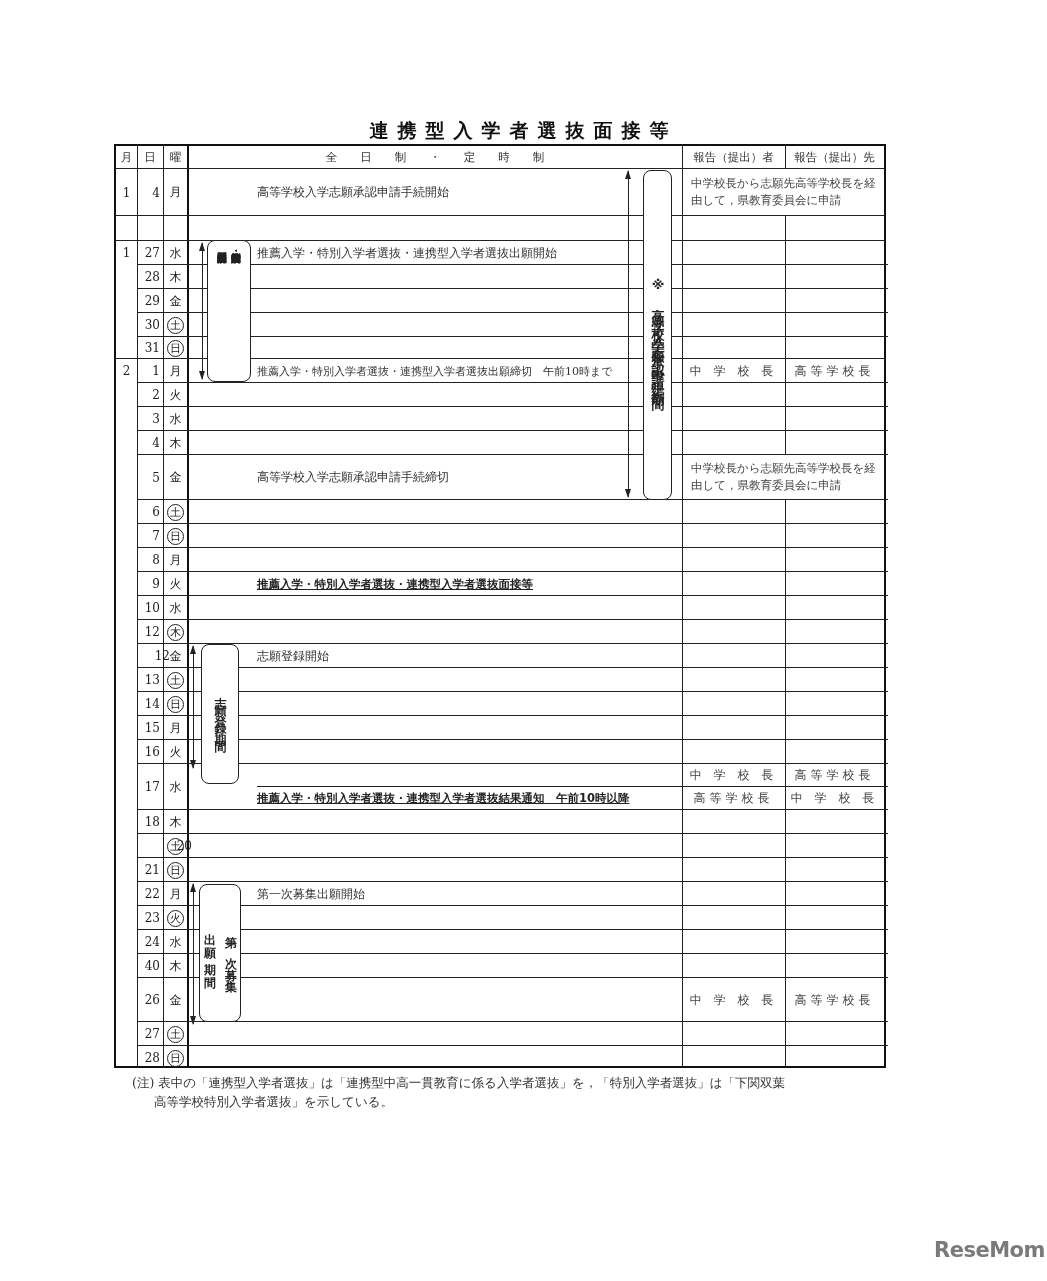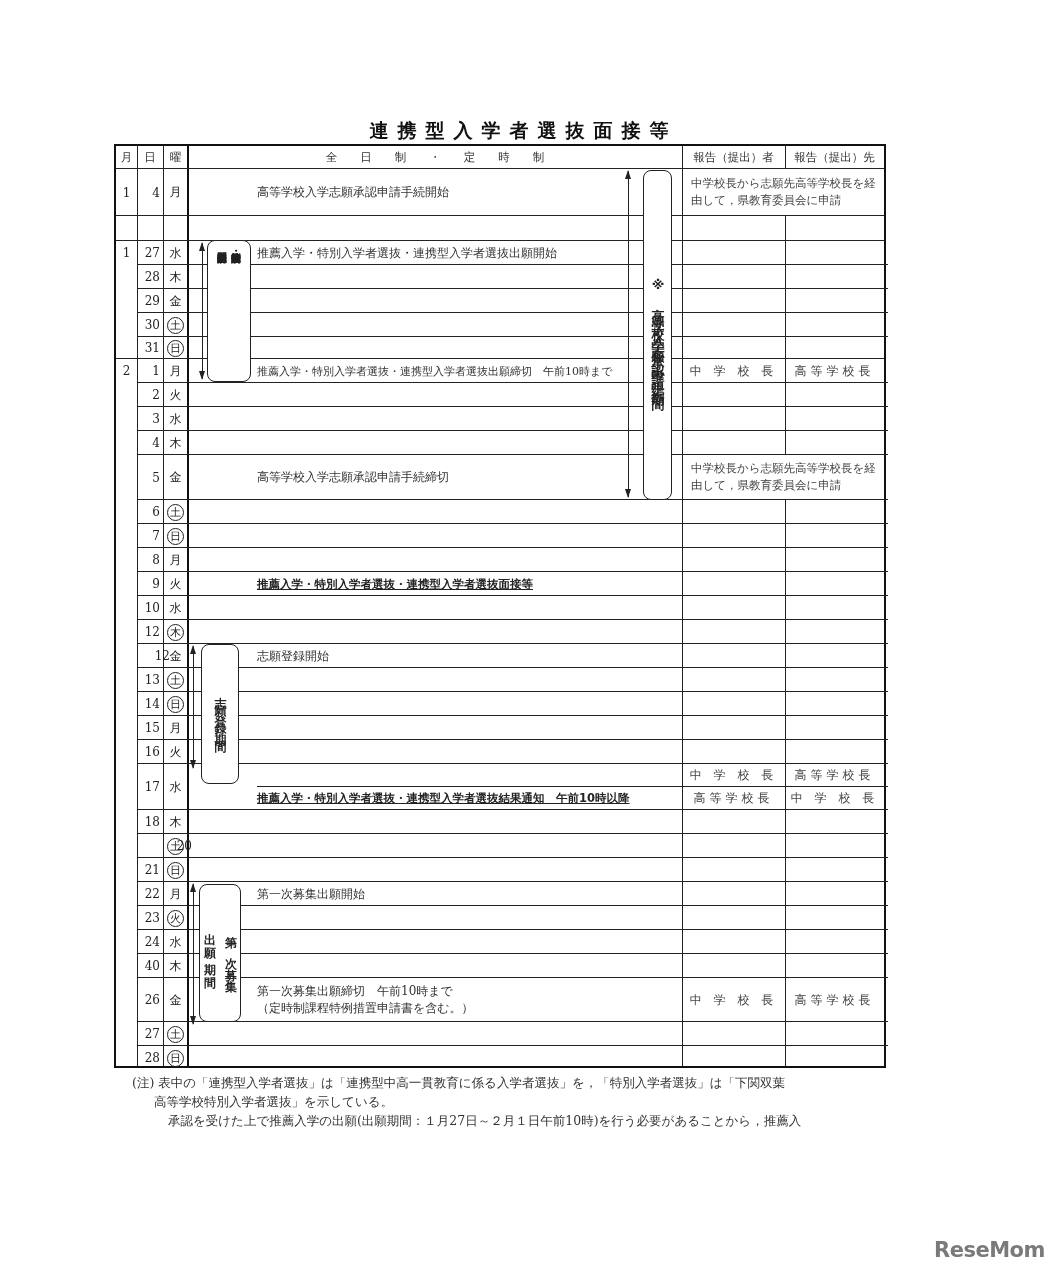--- a/index.html
+++ b/index.html
@@ -211,24 +211,20 @@
     <div class="cell r" style="left: 21px; width: 26px; top: 784px; height: 24px;">24</div>
     <div class="cell c" style="left: 47px; width: 25px; top: 784px; height: 24px;">水</div>
     <div class="hline" style="left: 21px; width: 751px; top: 807px;"></div>
     <div class="cell c" style="left: 0px; width: 21px; top: 808px; height: 24px;"></div>
     <div class="cell r" style="left: 21px; width: 26px; top: 808px; height: 24px;">40</div>
     <div class="cell c" style="left: 47px; width: 25px; top: 808px; height: 24px;">木</div>
     <div class="hline" style="left: 21px; width: 751px; top: 831px;"></div>
     <div class="cell c" style="left: 0px; width: 21px; top: 832px; height: 44px;"></div>
     <div class="cell r" style="left: 21px; width: 26px; top: 832px; height: 44px;">26</div>
     <div class="cell c" style="left: 47px; width: 25px; top: 832px; height: 44px;">金</div>
-    <div class="cell ev" style="left: 141px; top: 836px; height: 36px; flex-direction: column; align-items: flex-start; justify-content: center; line-height: 17px;">
-      <div>第一次募集出願締切　午前10時まで</div>
-      <div>（定時制課程特例措置申請書を含む。）</div>
-    </div>
     <div class="cell c rep" style="left: 566px; width: 103px; top: 832px; height: 44px;">中 学 校 長</div>
     <div class="cell c rep" style="left: 669px; width: 99px; top: 832px; height: 44px;">高等学校長</div>
     <div class="hline" style="left: 21px; width: 751px; top: 875px;"></div>
     <div class="cell c" style="left: 0px; width: 21px; top: 876px; height: 24px;"></div>
     <div class="cell r" style="left: 21px; width: 26px; top: 876px; height: 24px;">27</div>
     <div class="cell c" style="left: 47px; width: 25px; top: 876px; height: 24px;">
       <span class="circ">土</span>
     </div>
     <div class="hline" style="left: 21px; width: 751px; top: 899px;"></div>
     <div class="cell c" style="left: 0px; width: 21px; top: 900px; height: 24px;"></div>
@@ -250,16 +246,15 @@
     <div class="arrow" style="left: 77px; top: 738px; height: 140px;"></div>
     <div class="pill" style="left: 83px; top: 738px; width: 42px; height: 138px; gap: 4px;">
       <div class="vt" style="font-size: 12px; letter-spacing: 15px;">出願期間</div>
       <div class="vt" style="font-size: 12px; letter-spacing: 11px;">第一次募集</div>
     </div>
   </div>
 
 <div class="notes">
   <p>(注) 表中の「連携型入学者選抜」は「連携型中高一貫教育に係る入学者選抜」を，「特別入学者選抜」は「下関双葉</p>
   <p style="padding-left:22px">高等学校特別入学者選抜」を示している。</p>
-  <p style="padding-left:36px">承認を受けた上で推薦入学の出願(出願期間：１月27日～２月１日午前10時)を行う必要があることから，推薦入</p>
 </div>
 
 <div class="logo">ReseMom</div>
 
 </body></html>

